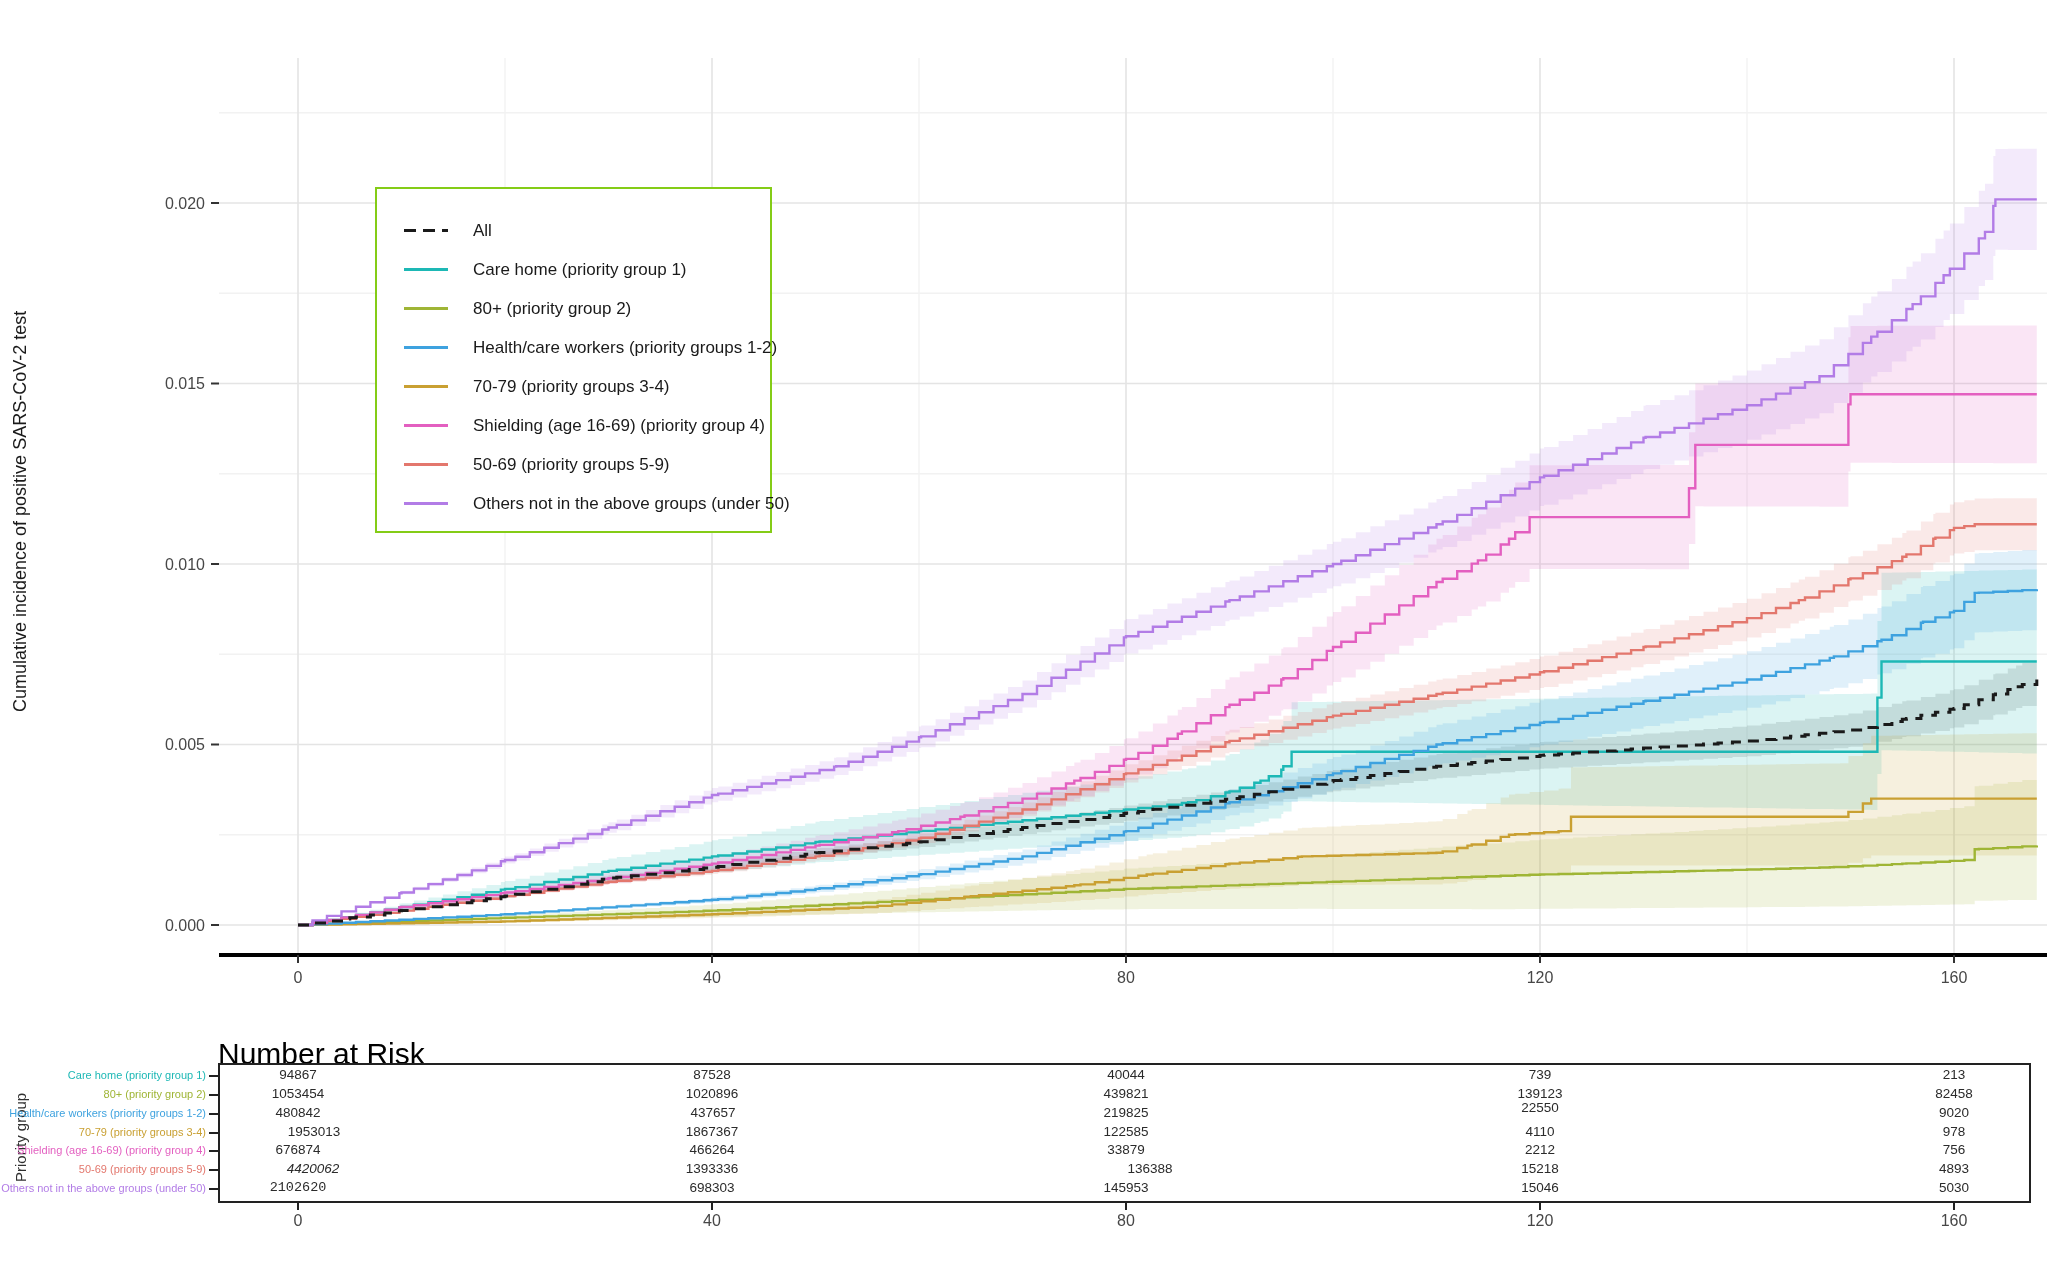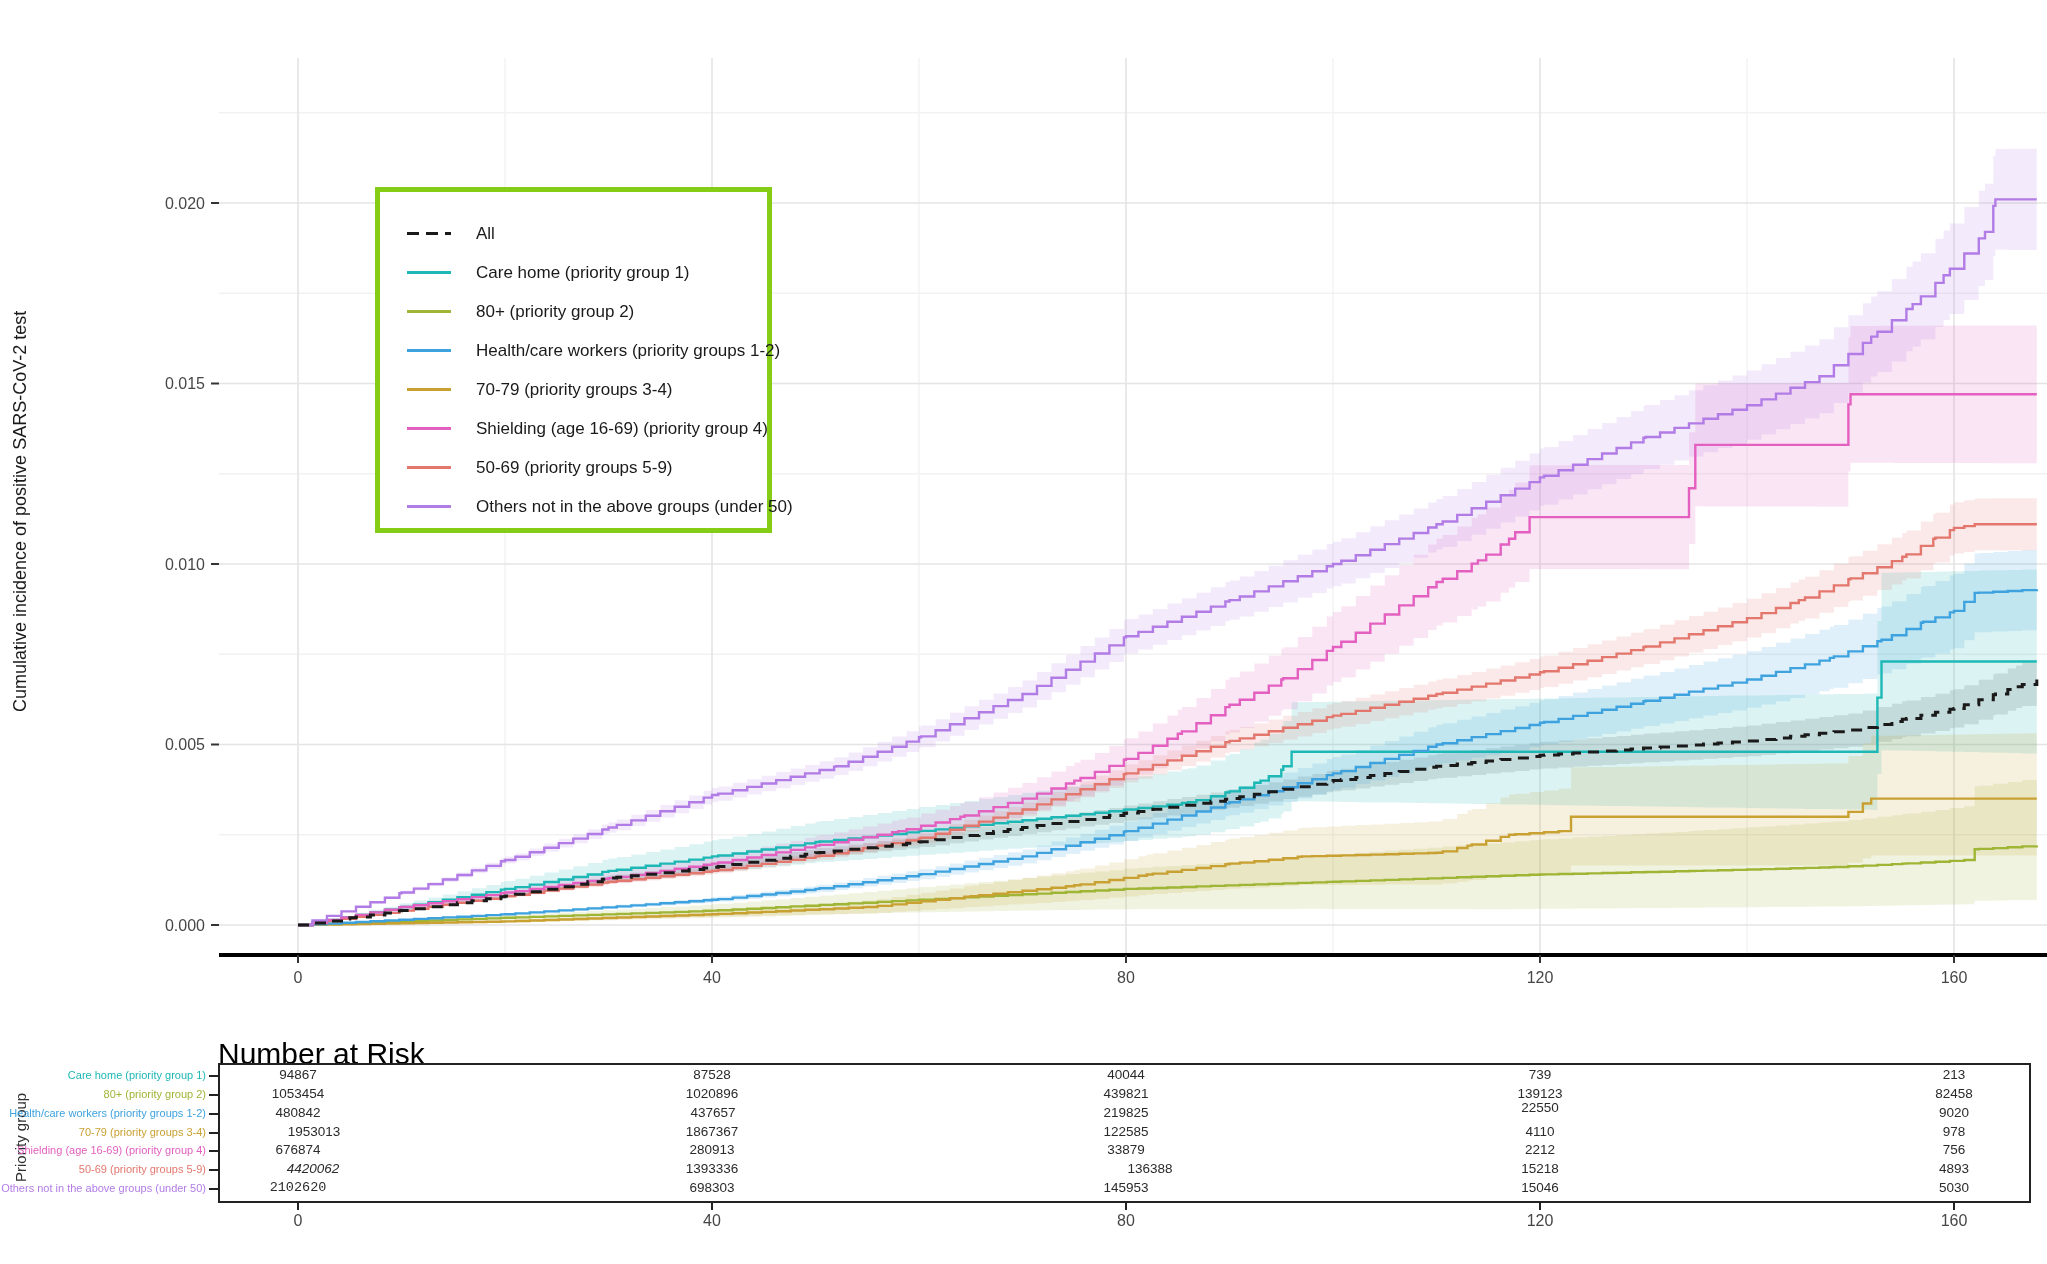--- a/index.html
+++ b/index.html
@@ -7,21 +7,21 @@
        font-family:"Liberation Sans", sans-serif;}
   .abs{position:absolute;}
   .ytitle{position:absolute;left:10px;top:712px;transform:rotate(-90deg);transform-origin:left top;
           white-space:nowrap;font-size:18px;color:#1a1a1a;}
   .xtitle{position:absolute;left:726px;top:980px;width:800px;text-align:center;
           font-size:19px;color:#1a1a1a;}
   .ntitle{position:absolute;left:218px;top:1037px;font-size:30px;color:#000000;}
   .ptitle{position:absolute;left:12px;top:1182px;transform:rotate(-90deg);transform-origin:left top;
           white-space:nowrap;font-size:15px;color:#303030;}
   #legend{position:absolute;left:375px;top:187px;width:397px;height:346px;background:#fff;
-          border:5px solid #84cc16;box-sizing:border-box;padding-top:22px;}
+          border:2px solid #84cc16;box-sizing:border-box;padding-top:22px;}
   .lrow{display:flex;align-items:center;height:39px;padding-left:27px;}
   .sw{width:44px;height:3px;margin-right:25px;flex:0 0 44px;}
   .lt{font-size:17px;color:#1a1a1a;white-space:nowrap;}
   #riskframe{position:absolute;left:218px;top:1063px;width:1813px;height:140px;
              border:2px solid #222;box-sizing:border-box;background:transparent;}
   .rlabel{position:absolute;font-size:11px;white-space:nowrap;text-align:right;}
   .rtick{position:absolute;background:#222;}
   .rcell{position:absolute;width:220px;text-align:center;font-size:13.5px;color:#2b2b2b;}
   .raxis{position:absolute;width:60px;text-align:center;font-size:16px;color:#474747;}
 </style>
@@ -172,21 +172,21 @@
       <div class="rlabel" style="right: 1841px; top: 1125.55px; color: rgb(201, 160, 50);">70-79 (priority groups 3-4)</div>
       <div class="rtick" style="left: 209px; top: 1131.55px; width: 9px; height: 2px;"></div>
       <div class="rcell" style="left: 204px; top: 1123.55px;">1953013</div>
       <div class="rcell" style="left: 602px; top: 1123.55px;">1867367</div>
       <div class="rcell" style="left: 1016px; top: 1123.55px;">122585</div>
       <div class="rcell" style="left: 1430px; top: 1123.55px;">4110</div>
       <div class="rcell" style="left: 1844px; top: 1123.55px;">978</div>
       <div class="rlabel" style="right: 1841px; top: 1144.4px; color: rgb(227, 95, 192);">Shielding (age 16-69) (priority group 4)</div>
       <div class="rtick" style="left: 209px; top: 1150.4px; width: 9px; height: 2px;"></div>
       <div class="rcell" style="left: 188px; top: 1142.4px;">676874</div>
-      <div class="rcell" style="left: 602px; top: 1142.4px;">280913</div>
+      <div class="rcell" style="left: 602px; top: 1142.4px;">466264</div>
       <div class="rcell" style="left: 1016px; top: 1142.4px;">33879</div>
       <div class="rcell" style="left: 1430px; top: 1142.4px;">2212</div>
       <div class="rcell" style="left: 1844px; top: 1142.4px;">756</div>
       <div class="rlabel" style="right: 1841px; top: 1163.25px; color: rgb(227, 119, 109);">50-69 (priority groups 5-9)</div>
       <div class="rtick" style="left: 209px; top: 1169.25px; width: 9px; height: 2px;"></div>
       <div class="rcell" style="left: 203px; top: 1161.25px; font-style: italic;">4420062</div>
       <div class="rcell" style="left: 602px; top: 1161.25px;">1393336</div>
       <div class="rcell" style="left: 1040px; top: 1161.25px;">136388</div>
       <div class="rcell" style="left: 1430px; top: 1161.25px;">15218</div>
       <div class="rcell" style="left: 1844px; top: 1161.25px;">4893</div>

